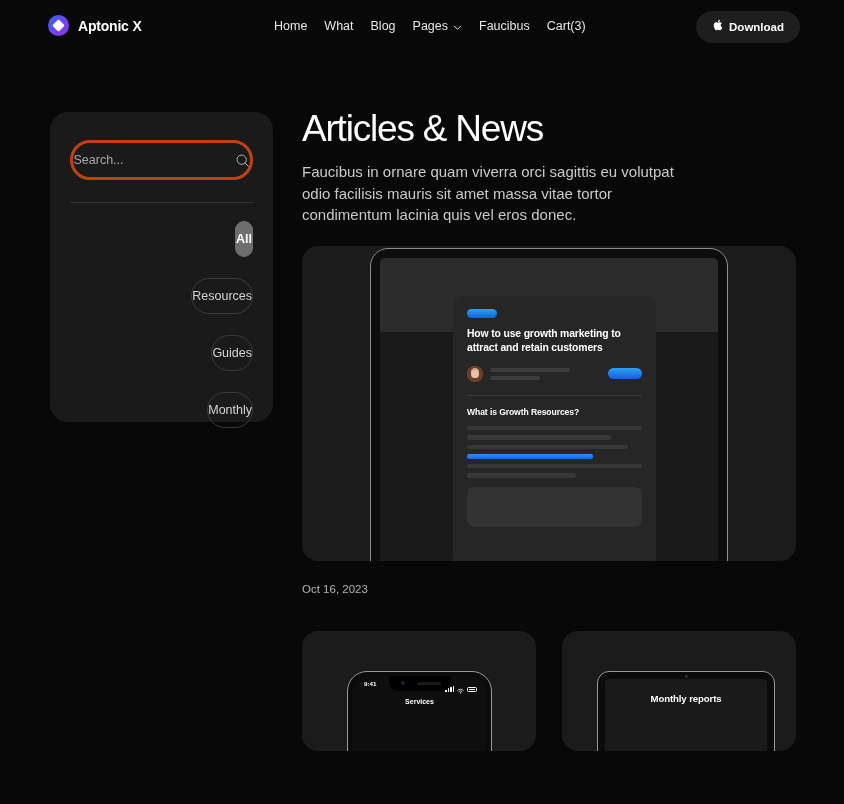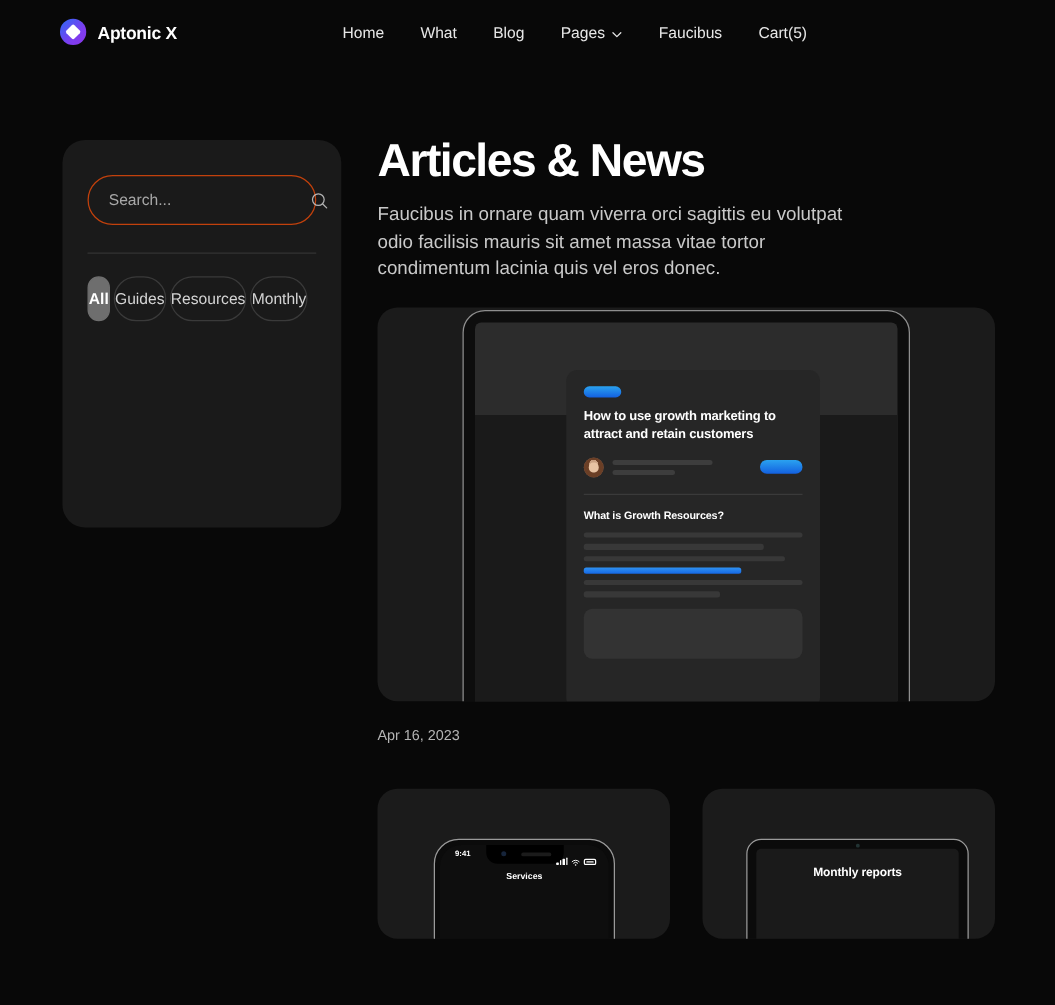--- a/index.html
+++ b/index.html
@@ -28,21 +28,21 @@
     flex:none;
   }
   .logo-diamond {
     width:9px; height:9px; background:#ffffff;
     transform:rotate(45deg); border-radius:1.5px;
   }
   .brand-name { font-size:14px; font-weight:700; letter-spacing:-0.2px; color:#fff; }
 
   .nav {
     position:absolute; left:274px; top:19px;
-    display:flex; align-items:flex-start; gap:12px;
+    display:flex; align-items:flex-start; gap:0;
   }
   .nav-item {
     font-size:12.5px; color:#e7e7e7; padding:0 17px 0 0; white-space:nowrap;
     display:flex; align-items:center; gap:5px; cursor:pointer;
   }
   .nav-item:first-child { padding-left:0; }
   .chev { width:9px; height:9px; display:inline-block; position:relative; top:1px; }
   .chev svg { display:block; }
 
   .dl-btn {
@@ -52,47 +52,47 @@
     font-size:11.5px; font-weight:600; color:#fff; cursor:pointer; border:none;
   }
   .apple-glyph { font-size:12px; line-height:1; position:relative; top:-1px; }
 
   
   .sidebar {
     position:absolute; left:50px; top:112px; width:223px; height:310px;
     background:#1a1a1a; border-radius:18px; padding:28px 20px;
   }
   .search-box {
-    position:relative; height:40px; border:1px solid #c2410c; border-radius:20px;
-    display:flex; align-items:center; padding:0 16px; cursor:text;
+    position:relative; height:40px; border:3px solid #c2410c; border-radius:20px;
+    display:flex; align-items:center; padding:0 16px; cursor:text;justify-content:center;
   }
   .search-box input {
     flex:1; background:transparent; border:none; outline:none;
     color:#cfcfcf; font-size:12.5px; font-family:"Liberation Sans", sans-serif;
   }
   .search-box input::placeholder { color:#a8a8a8; }
   .search-icon { width:15px; height:15px; flex:none; opacity:.85; }
 
   .divider { height:1px; background:#333333; margin:22px 0 18px 0; }
 
-  .filters { display:flex; flex-direction:row; gap:3px;align-items:flex-end; }
+  .filters { display:flex; flex-direction:column; gap:21px;align-items:flex-end; }
   .filter-pill {
     height:36px; border-radius:18px; border:1px solid #3a3a3a;
     display:flex; align-items:center; justify-content:center;
     font-size:12.5px; color:#d4d4d4; cursor:pointer; background:transparent;
     font-family:"Liberation Sans", sans-serif;
   }
   .filter-pill.active {
     background:#6e6e6e; border-color:#6e6e6e; color:#ffffff; font-weight:700;
   }
 
   
   .main { position:absolute; left:302px; top:110px; width:494px; }
   .page-title {
-    font-size:37px; font-weight:700; letter-spacing:-1.2px; line-height:1.05;
+    font-size:37px; font-weight:400; letter-spacing:-1.2px; line-height:1.05;
     color:#ffffff;
   }
   .page-sub {
     margin-top:12px; font-size:15px; line-height:1.45; color:#c9c9c9;
     max-width:392px;
   }
 
   
   .feat-card {
     margin-top:20px; width:494px; height:315px; background:#1b1b1b;
@@ -232,43 +232,51 @@
         <span class="chev">
           <svg width="9" height="9" viewBox="0 0 10 10">
               <path d="M1.5 3.5 L5 7 L8.5 3.5" stroke="#e7e7e7" stroke-width="1.1" fill="none" stroke-linecap="round" stroke-linejoin="round"></path>
             </svg>
         </span>
       </span>
       <span class="nav-item">
         <span>Faucibus</span>
       </span>
       <span class="nav-item">
-        <span>Cart(5)</span>
+        <span>Cart(3)</span>
       </span>
     </nav>
 
+    <button class="dl-btn">
+      <span class="apple-glyph">
+        <svg width="11" height="12" viewBox="0 0 14 16" fill="#fff">
+          <path d="M11.3 8.4c0-1.7 1.4-2.6 1.5-2.6-.8-1.2-2.1-1.4-2.5-1.4-1.1-.1-2.1.6-2.6.6-.5 0-1.4-.6-2.3-.6-1.2 0-2.3.7-2.9 1.8-1.2 2.1-.3 5.3.9 7 .6.9 1.3 1.8 2.2 1.8.9 0 1.2-.6 2.3-.6 1 0 1.3.6 2.3.5 1 0 1.6-.9 2.2-1.7.7-1 1-1.9 1-2-.1 0-1.9-.7-2.1-2.8zM9.6 3.2c.5-.6.8-1.4.7-2.2-.7 0-1.6.5-2.1 1.1-.4.5-.8 1.4-.7 2.2.8.1 1.6-.4 2.1-1.1z"></path>
+        </svg>
+      </span>
+      <span>Download</span>
+    </button>
   </div>
 
   <aside class="sidebar">
     <div class="search-box">
       <input type="text" placeholder="Search..." style="">
       <span class="search-icon">
         <svg width="15" height="15" viewBox="0 0 18 18" fill="none">
           <circle cx="8" cy="8" r="5.6" stroke="#cfcfcf" stroke-width="1.2"></circle>
           <path d="M12.2 12.2 L16 16" stroke="#cfcfcf" stroke-width="1.2" stroke-linecap="round"></path>
         </svg>
       </span>
     </div>
 
     <div class="divider"></div>
 
     <div class="filters">
       <button class="filter-pill active">All</button>
+      <button class="filter-pill">Resources</button>
       <button class="filter-pill">Guides</button>
-      <button class="filter-pill">Resources</button>
       <button class="filter-pill">Monthly</button>
     </div>
   </aside>
 
   <main class="main">
     <h1 class="page-title">Articles &amp; News</h1>
     <p class="page-sub">Faucibus in ornare quam viverra orci sagittis eu volutpat odio facilisis mauris sit amet massa vitae tortor condimentum lacinia quis vel eros donec.</p>
 
     <div class="feat-card">
       <div class="tablet">
@@ -299,21 +307,21 @@
               <span class="line blue" style="width:72%"></span>
               <span class="line" style="width:100%"></span>
               <span class="line" style="width:62%"></span>
             </div>
             <div class="bottom-block"></div>
           </div>
         </div>
       </div>
     </div>
 
-    <div class="art-date">Apr 16, 2023</div>
+    <div class="art-date">Oct 16, 2023</div>
 
     <div class="bottom-row">
       <div class="mini-card mini-left">
         <div class="phone">
           <div class="phone-screen">
             <div class="notch">
               <span class="notch-dot"></span>
               <span class="notch-speaker"></span>
             </div>
             <div class="sb-time">9:41</div>

